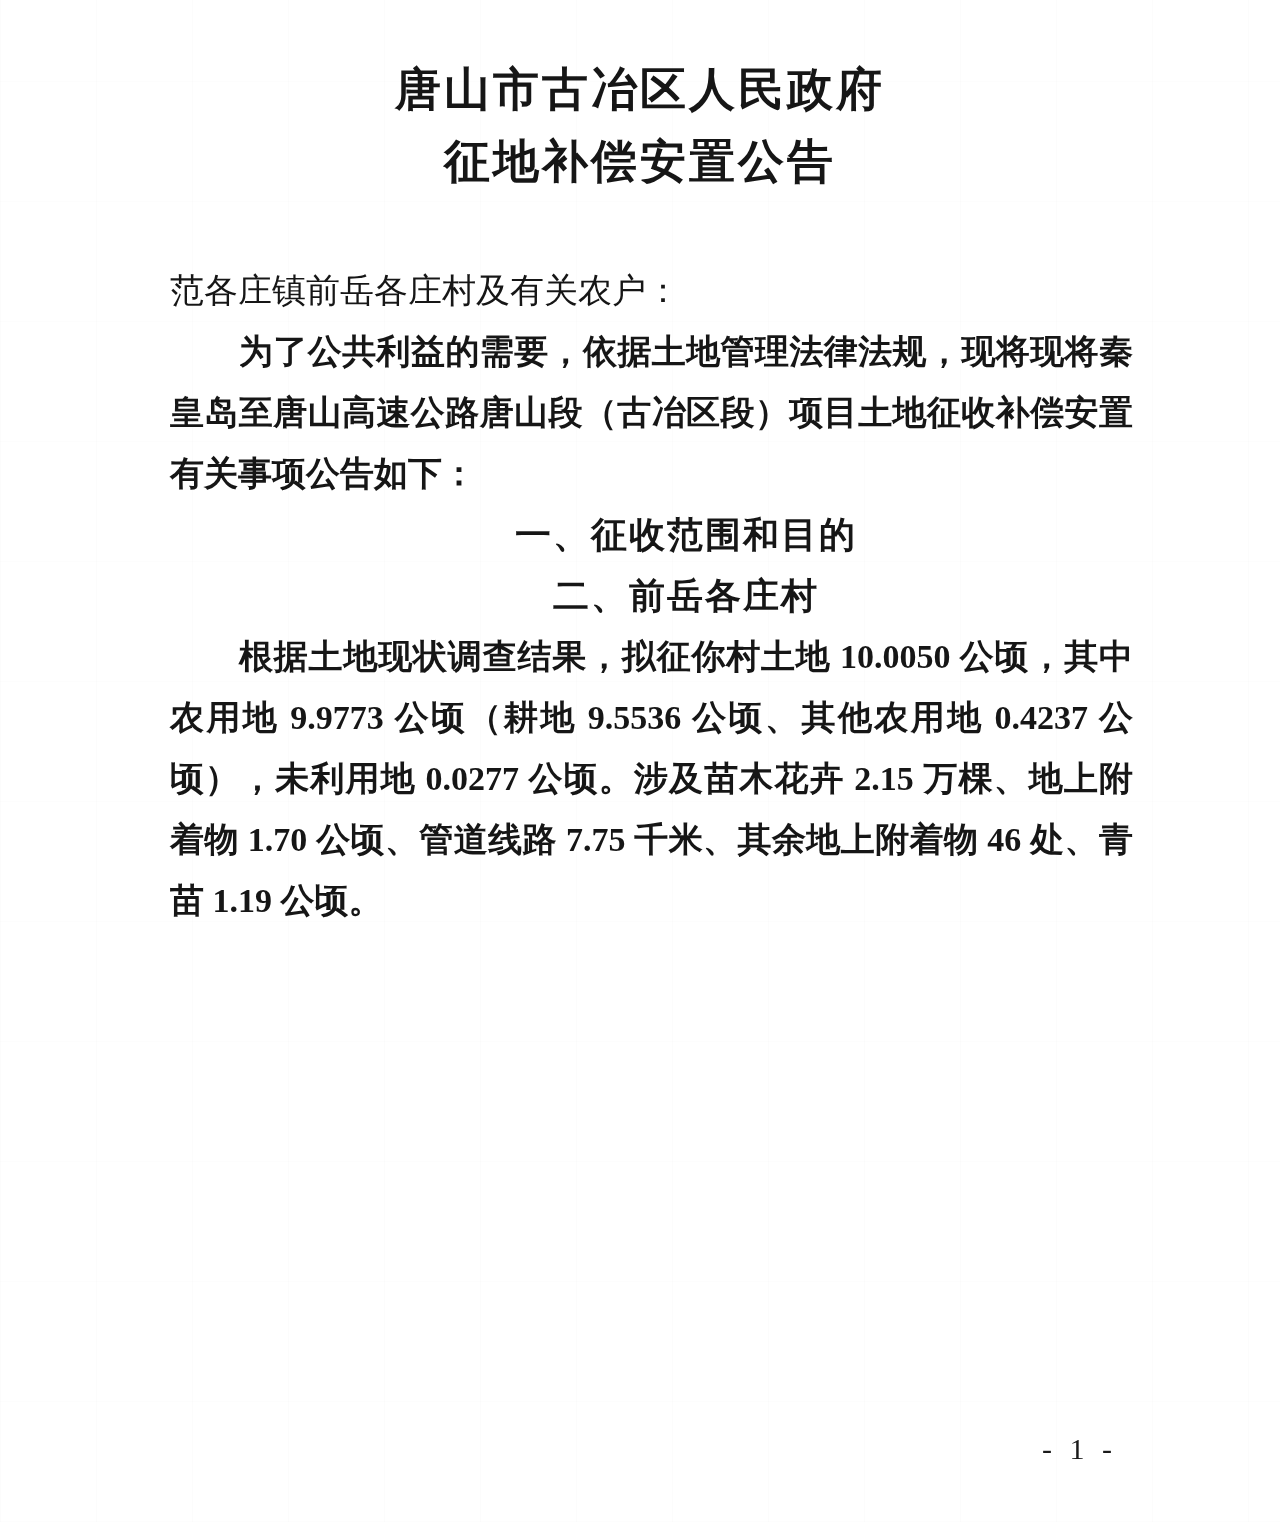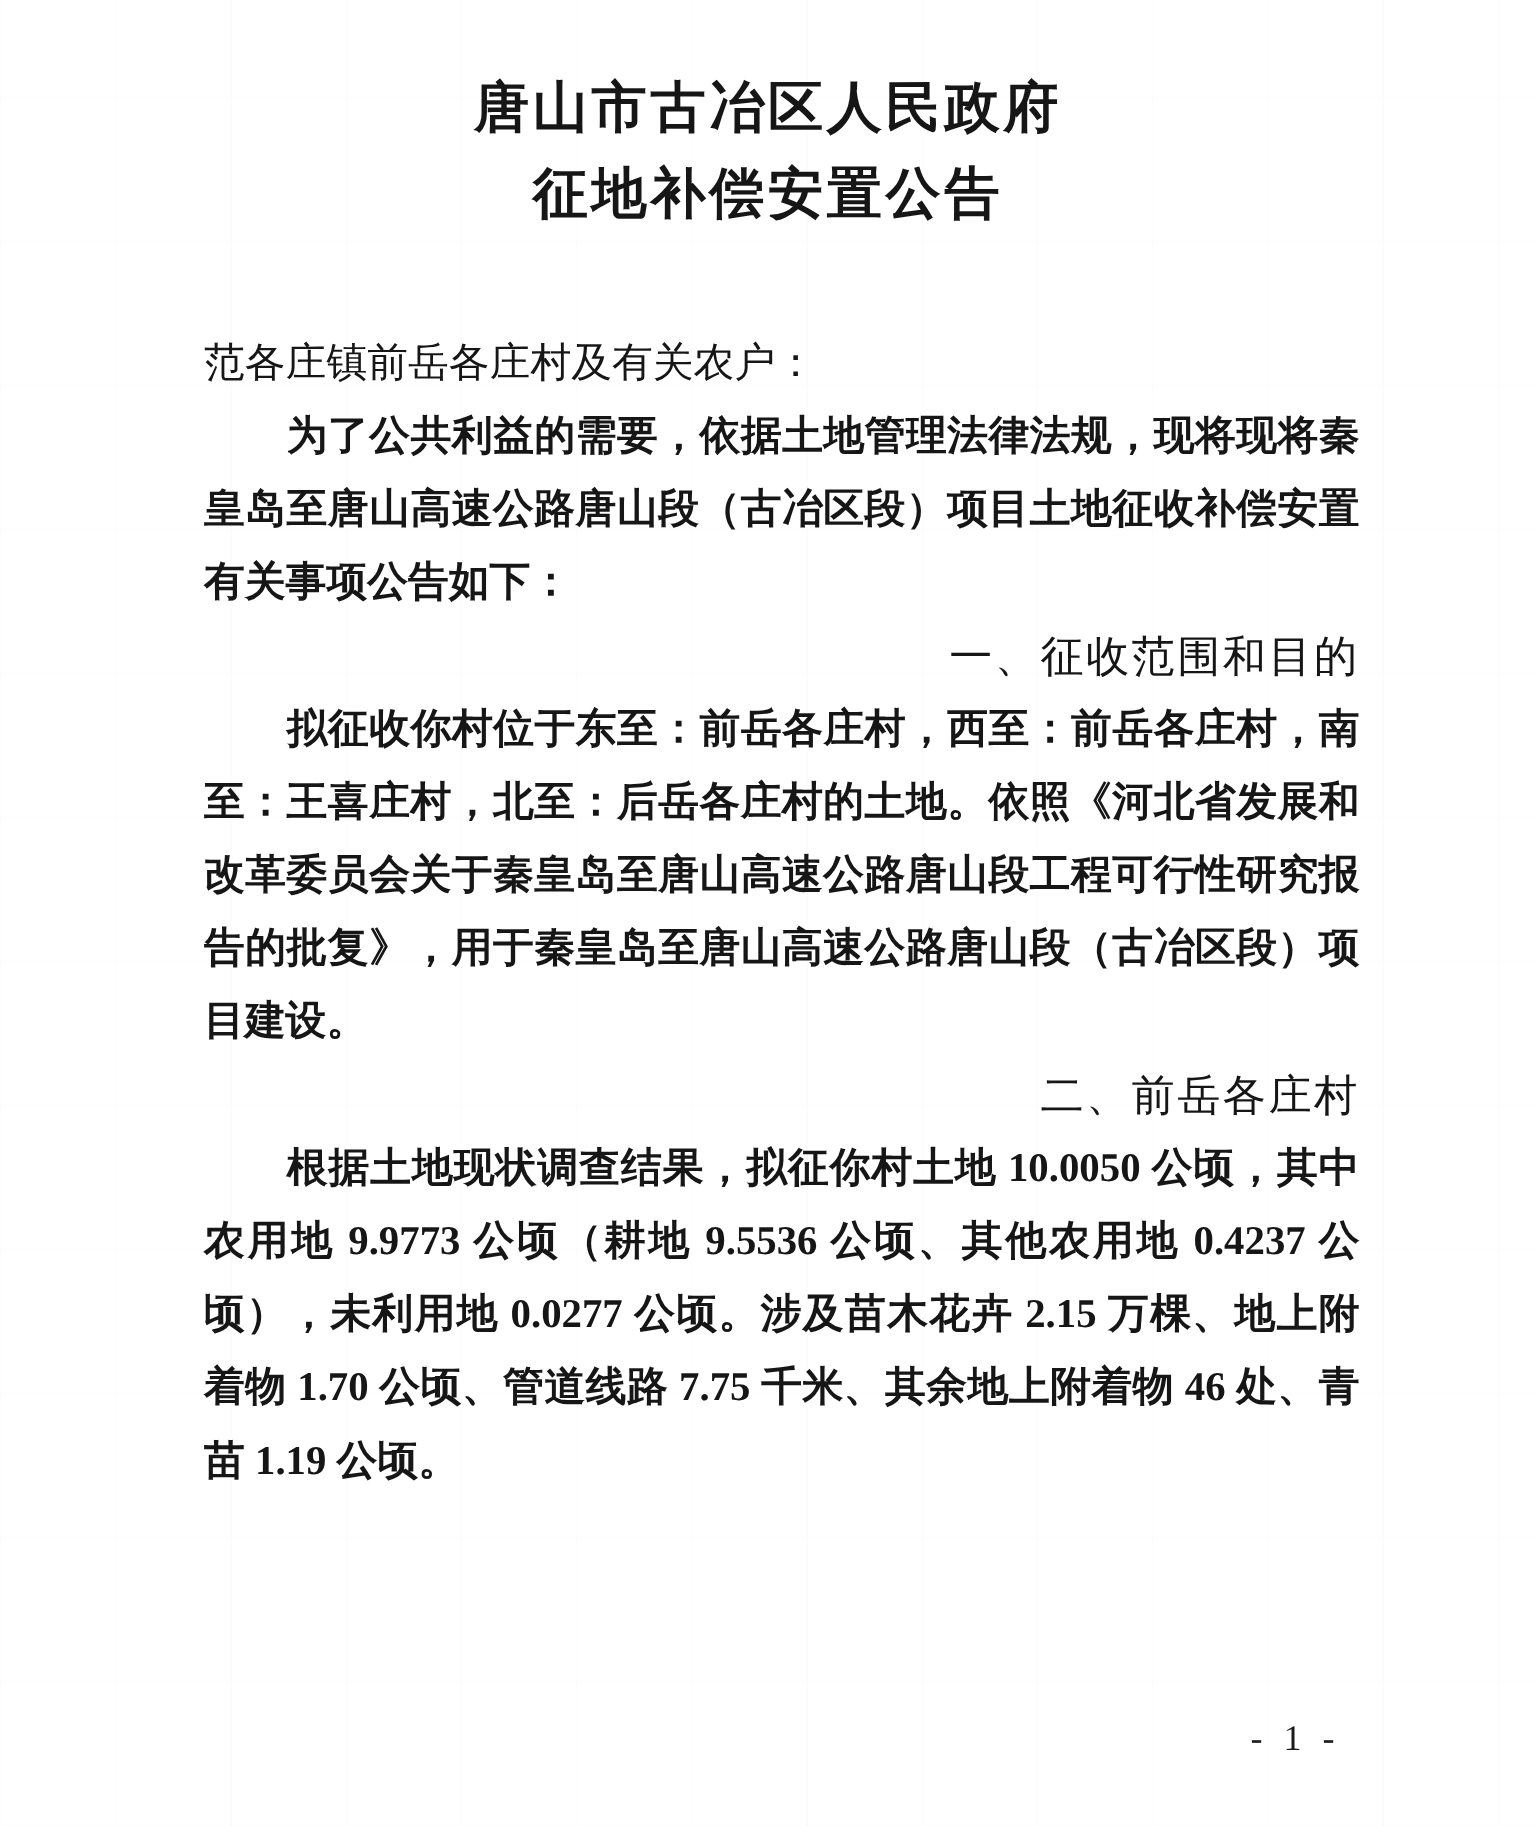--- a/index.html
+++ b/index.html
@@ -32,43 +32,43 @@
     font-weight: bold;
   }
   .title-line {
     font-size: 46px;
     line-height: 72px;
     letter-spacing: 3px;
   }
   .doc-body {
     position: absolute;
     left: 170px;
-    top: 272px;
+    top: 260px;
     width: 963px;
     font-size: 34px;
     line-height: 61px;
     text-align: justify;
     text-justify: inter-ideograph;
   }
   .salutation {
     margin: 0;
   }
   .para {
     margin: 0;
     text-indent: 69px;
     font-weight: bold;
   }
   .sec-heading {
     margin: 0;
     padding-left: 69px;
     font-family: "Liberation Sans", "DejaVu Sans", sans-serif;
-    font-weight: normal;
+    font-weight: bold;
     font-size: 36px;
     line-height: 61px;
-    text-align: right;
+    text-align: center;
     letter-spacing: 2px;
   }
   .page-footer {
     position: absolute;
     top: 1432px;
     right: 163px;
     font-size: 30px;
     letter-spacing: 5px;
     color: #1a1a1a;
     font-family: "Liberation Serif", "DejaVu Serif", serif;
@@ -83,21 +83,20 @@
     <div class="title-line">唐山市古冶区人民政府</div>
     <div class="title-line">征地补偿安置公告</div>
   </header>
 
   <main class="doc-body">
     <p class="salutation">范各庄镇前岳各庄村及有关农户：</p>
 
     <p class="para">为了公共利益的需要，依据土地管理法律法规，现将现将秦皇岛至唐山高速公路唐山段（古冶区段）项目土地征收补偿安置有关事项公告如下：</p>
 
     <h2 class="sec-heading">一、征收范围和目的</h2>
-    <p class="para">拟征收你村位于东至：前岳各庄村，西至：前岳各庄村，南至：王喜庄村，北至：后岳各庄村的土地。依照《河北省发展和改革委员会关于秦皇岛至唐山高速公路唐山段工程可行性研究报告的批复》，用于秦皇岛至唐山高速公路唐山段（古冶区段）项目建设。</p>
 
     <h2 class="sec-heading">二、前岳各庄村</h2>
     <p class="para">根据土地现状调查结果，拟征你村土地 10.0050 公顷，其中农用地 9.9773 公顷（耕地 9.5536 公顷、其他农用地 0.4237 公顷），未利用地 0.0277 公顷。涉及苗木花卉 2.15 万棵、地上附着物 1.70 公顷、管道线路 7.75 千米、其余地上附着物 46 处、青苗 1.19 公顷。</p>
 
   </main>
 
   <footer class="page-footer">- 1 -</footer>
 
 </div>
 

